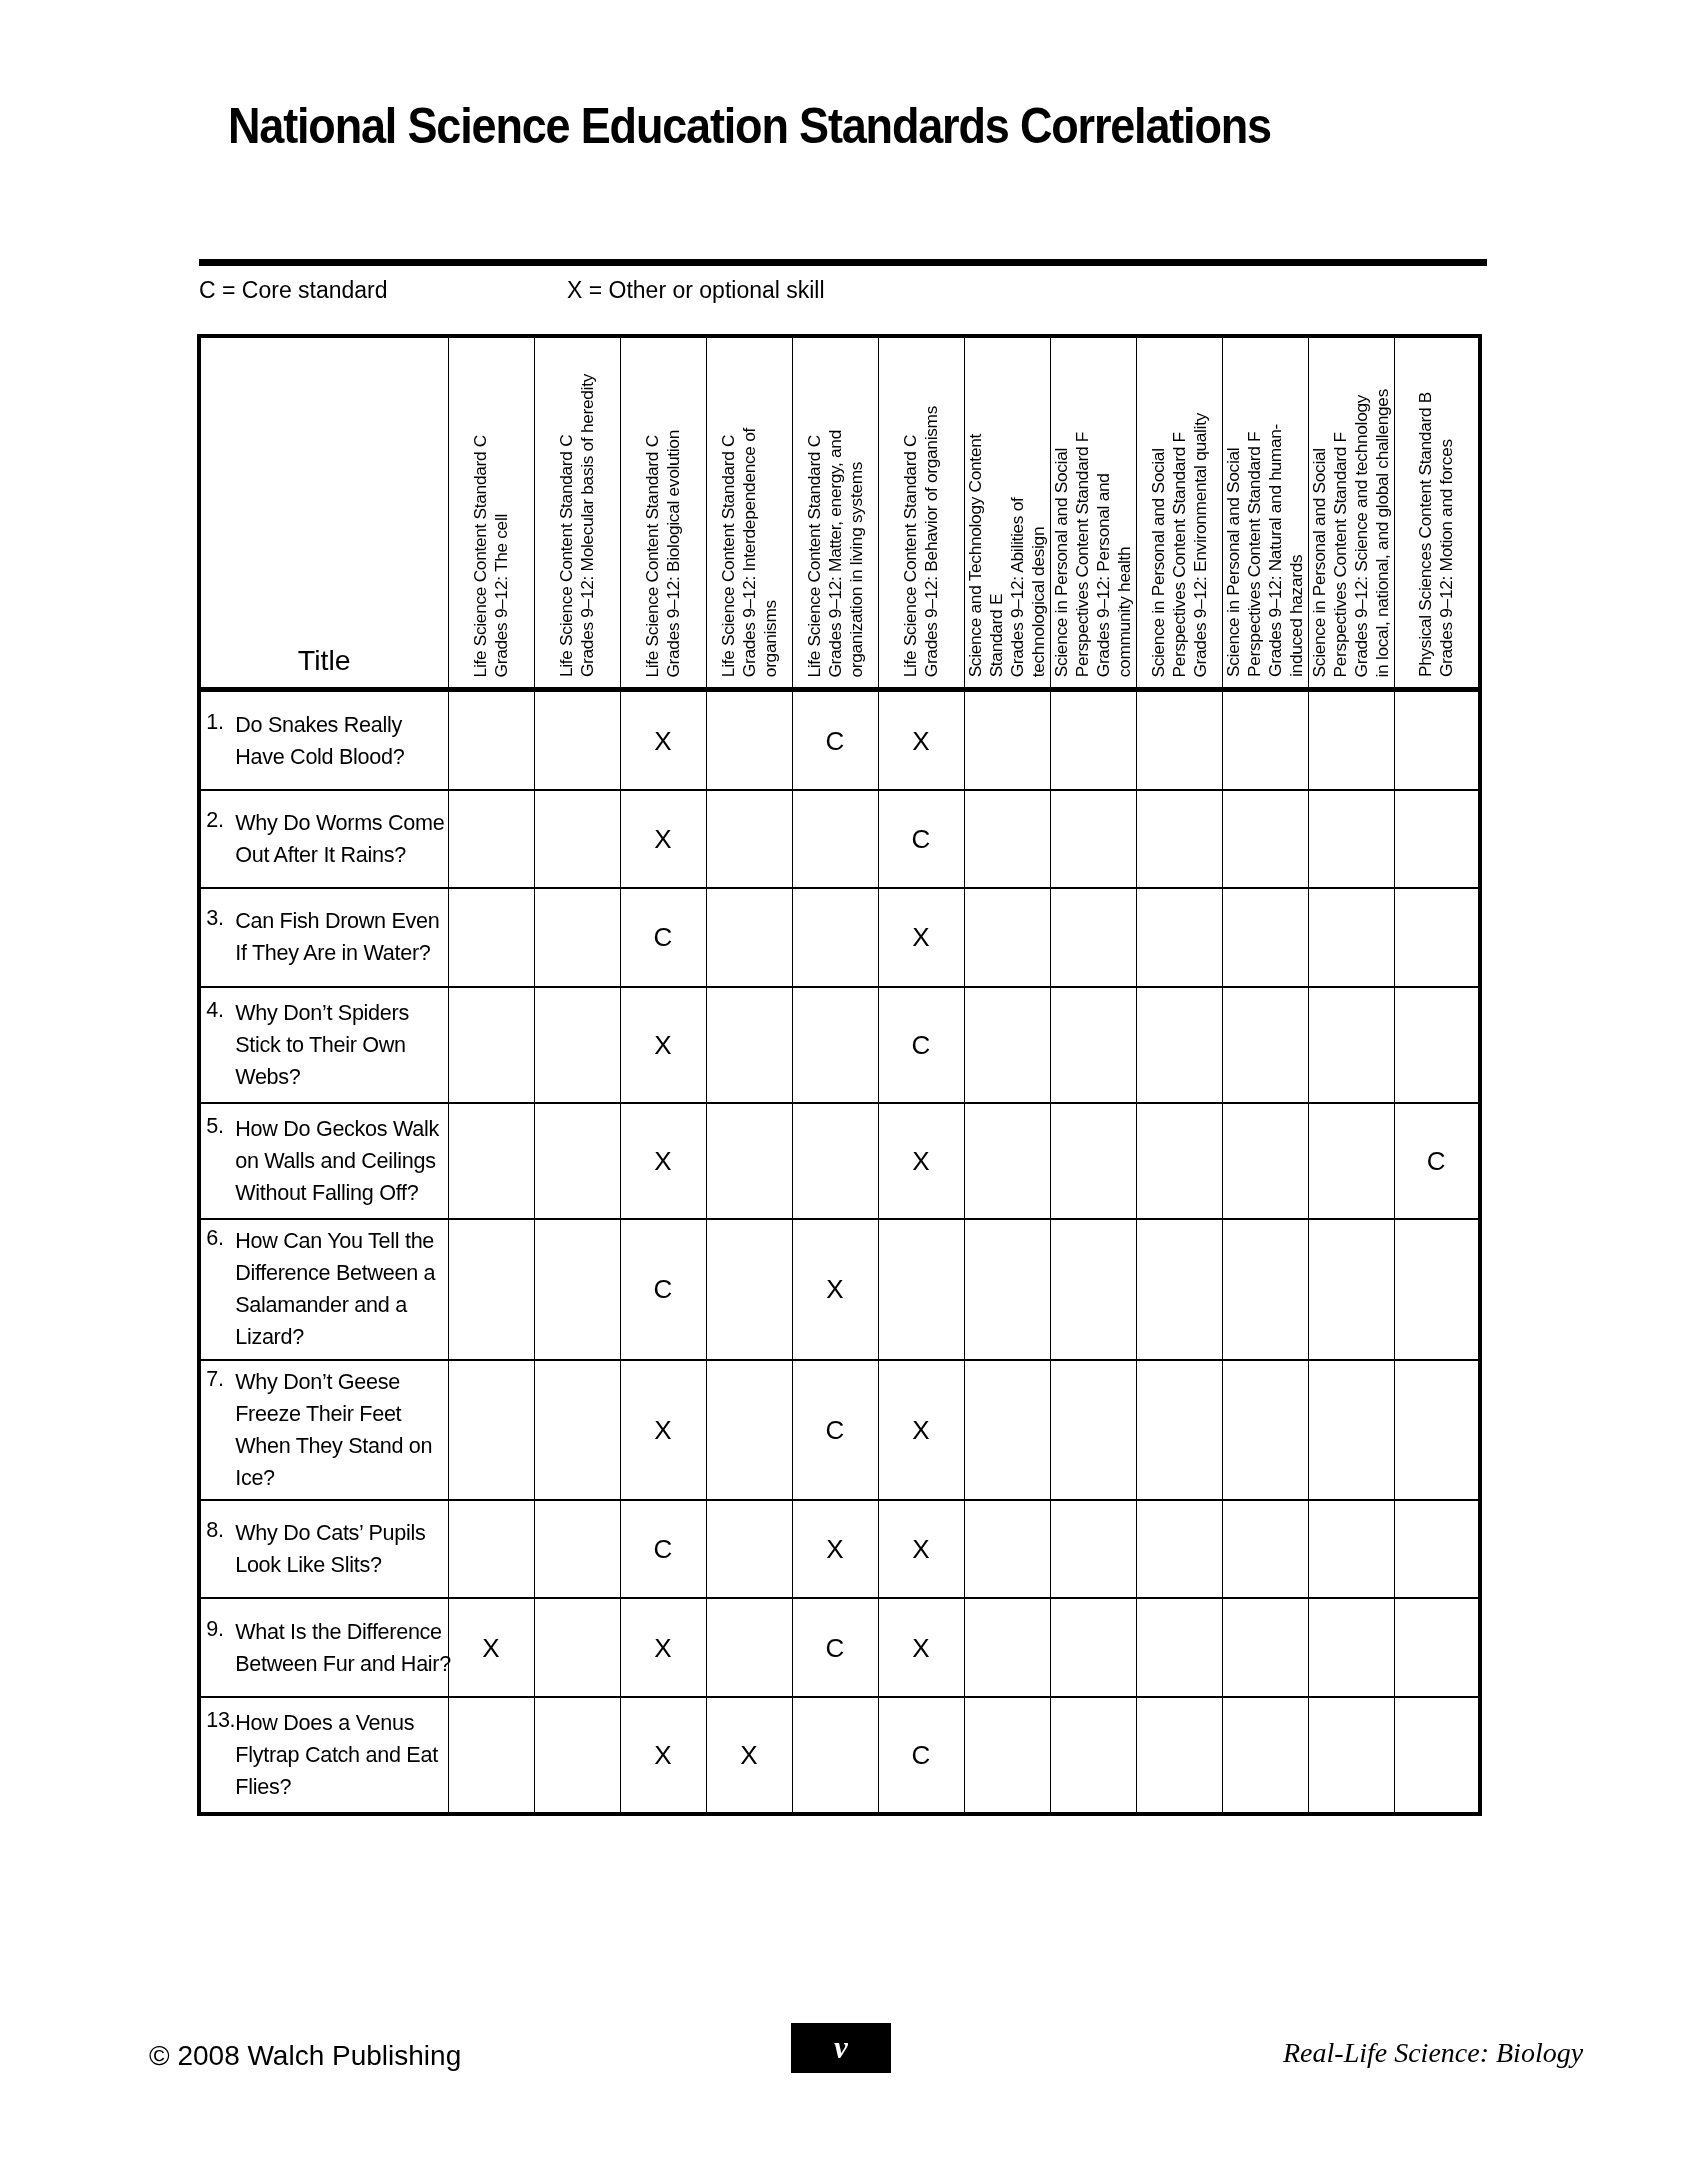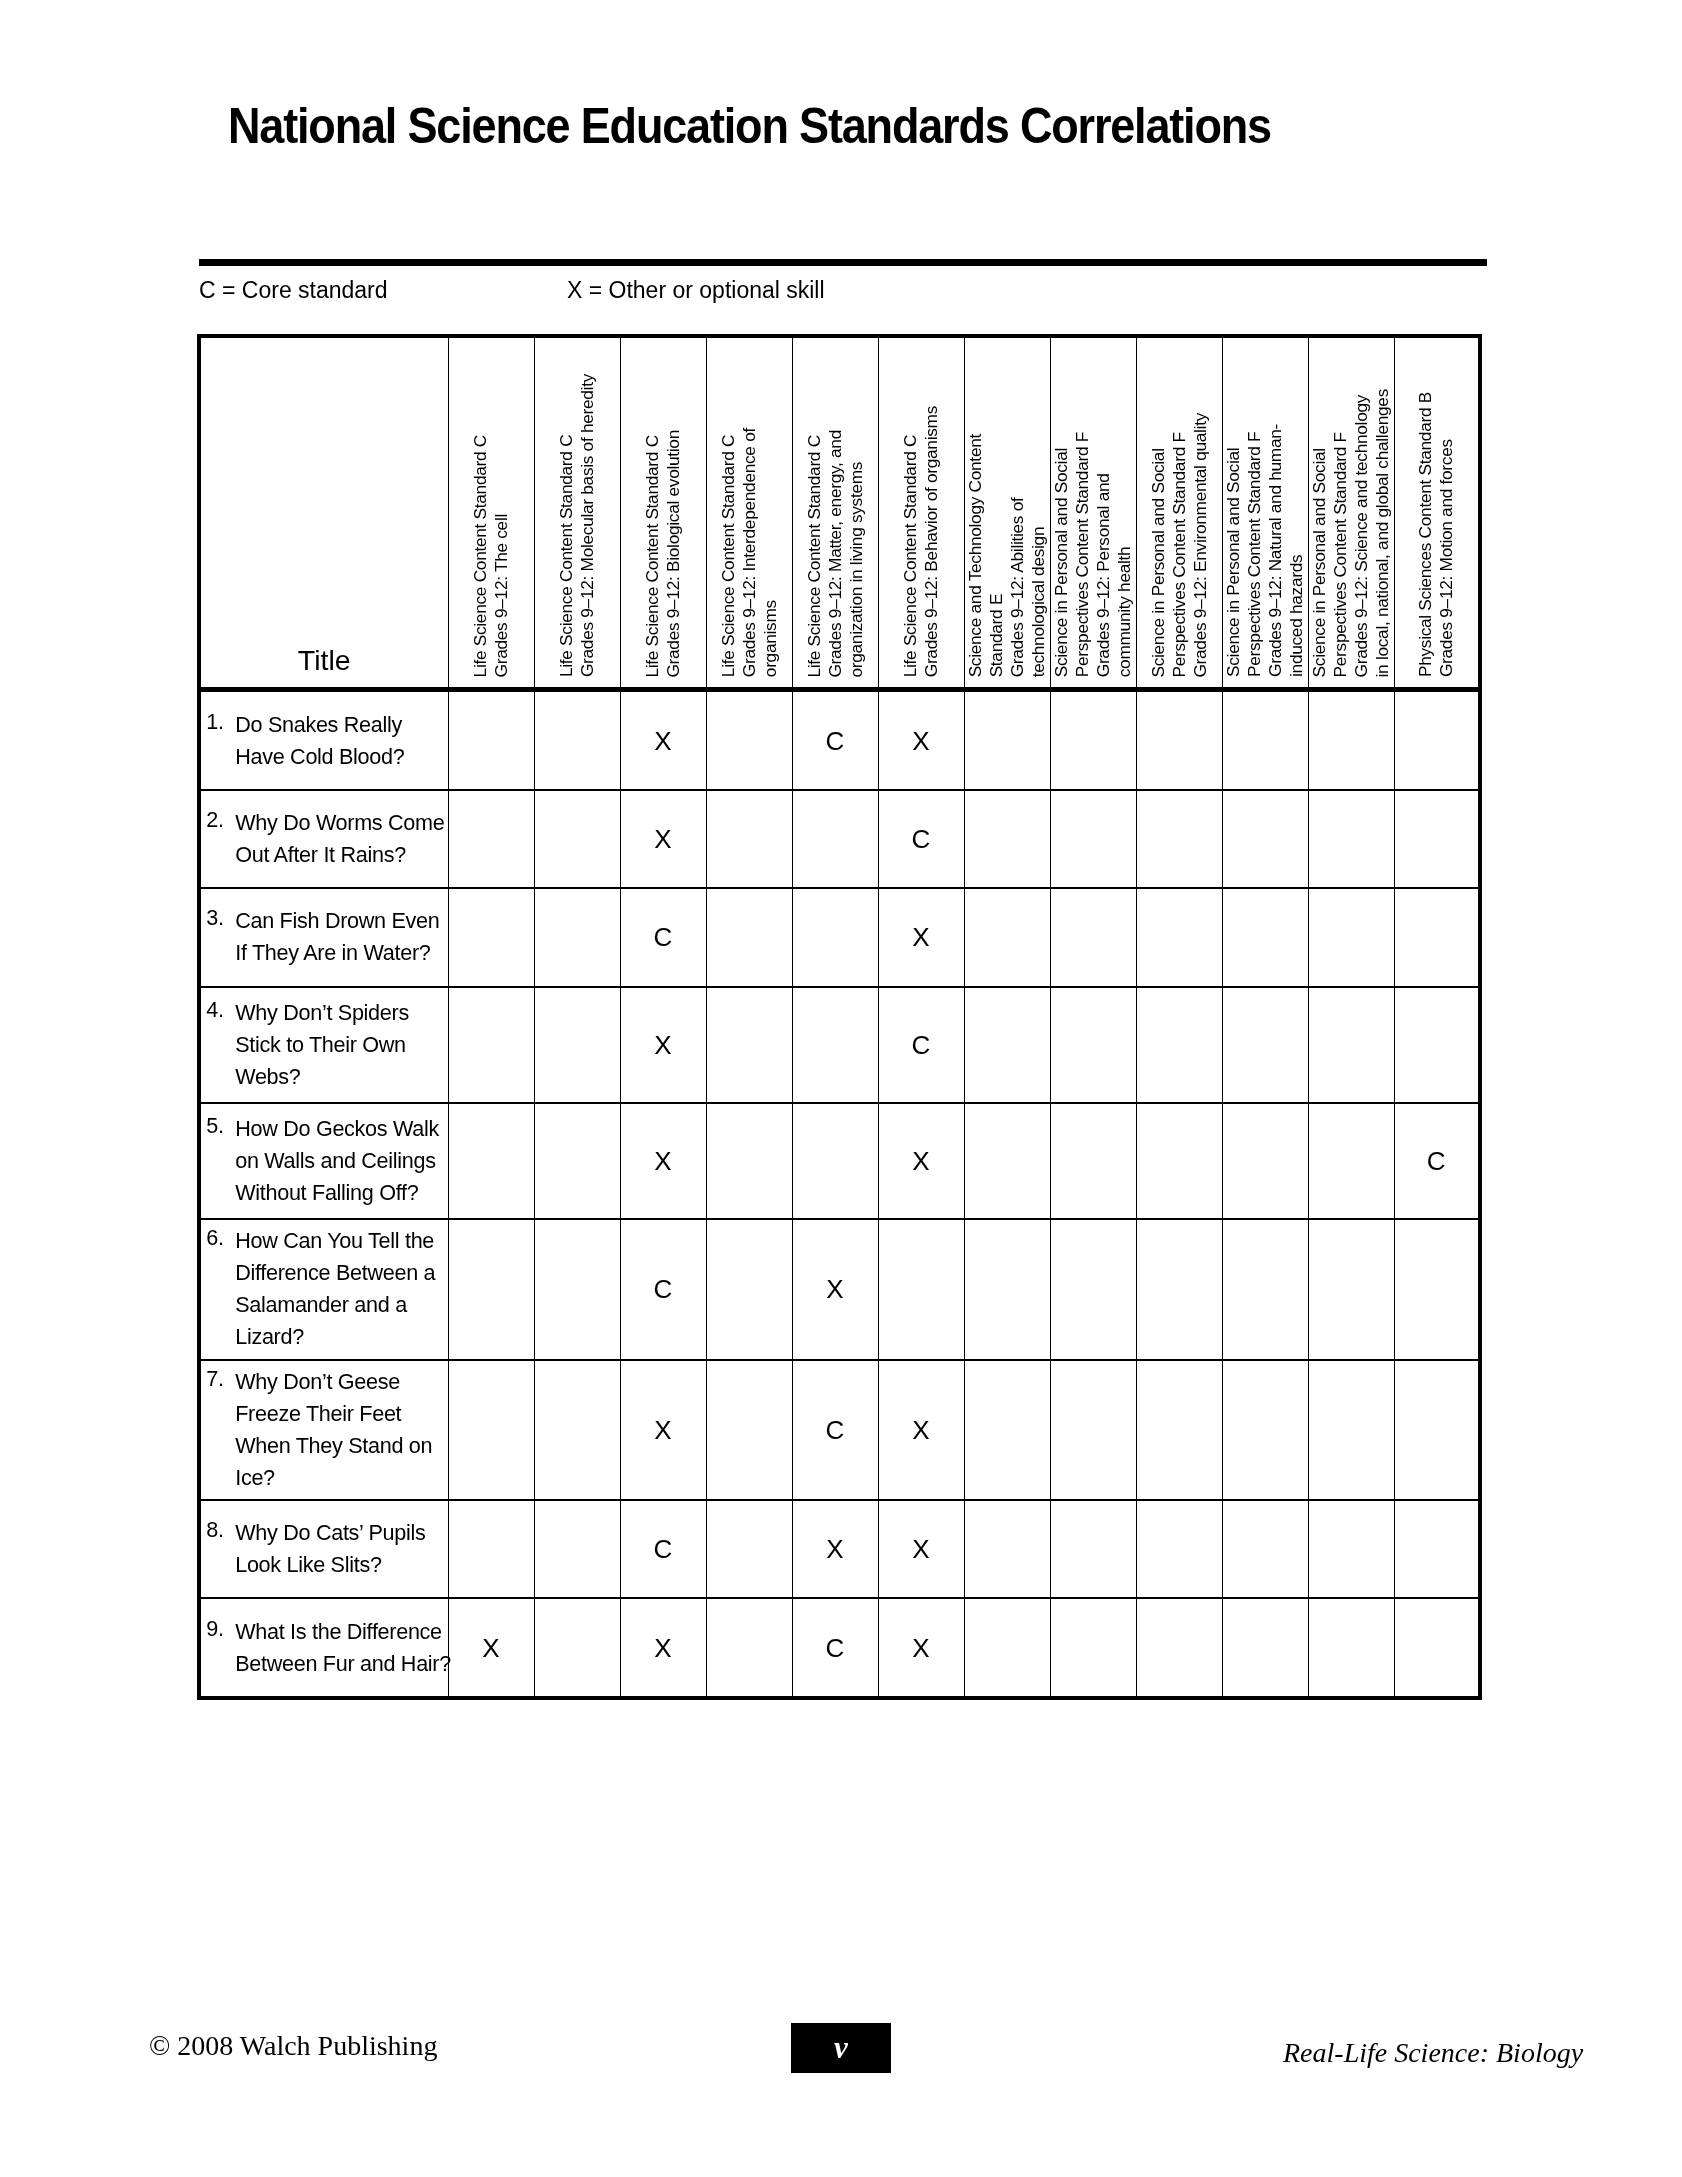--- a/index.html
+++ b/index.html
@@ -42,21 +42,21 @@
   tr.h2>td{height:86px}
   tr.h3>td{height:104px}
   tr.h4>td{height:119px}
   td.tc{vertical-align:middle;padding:5.2px 1.7px 5.2px 5.2px}
   .rt{display:flex;align-items:flex-start}
   .num{flex:0 0 auto;min-width:29px;font-size:21.6px;line-height:26px;letter-spacing:-0.3px}
   .txt{white-space:pre;font-size:21.6px;line-height:32px;letter-spacing:-0.3px}
   td.mk{vertical-align:middle;text-align:center;font-size:26px;line-height:1}
 
   .footer{position:absolute;left:0;top:2023px;width:1683px;height:55px}
-  .copyright{position:absolute;left:149px;top:7px;font-family:Liberation Serif, serif;font-size:28px}
+  .copyright{position:absolute;left:149px;top:17px;font-family:Liberation Sans, sans-serif;font-size:28px}
   .pagebox{
     position:absolute;left:791px;top:0;width:100px;height:50px;background:#000;
     display:flex;align-items:center;justify-content:center;
   }
   .pagenum{color:#fff;font-family:"Liberation Serif",serif;font-style:italic;font-weight:bold;font-size:31px}
   .book{position:absolute;left:1283px;top:14px;font-family:Liberation Serif, serif;font-style:italic;font-size:28px}
 </style>
 </head>
 <body>
 
@@ -289,20 +289,42 @@
       <td class="mk"></td>
       <td class="mk">C</td>
       <td class="mk">X</td>
       <td class="mk"></td>
       <td class="mk"></td>
       <td class="mk"></td>
       <td class="mk"></td>
       <td class="mk"></td>
       <td class="mk"></td>
     </tr>
+    <tr class="h3">
+      <td class="tc">
+          <div class="rt">
+            <span class="num">13.</span>
+            <span class="txt">How Does a Venus
+Flytrap Catch and Eat
+Flies?</span>
+          </div>
+        </td>
+      <td class="mk"></td>
+      <td class="mk"></td>
+      <td class="mk">X</td>
+      <td class="mk">X</td>
+      <td class="mk"></td>
+      <td class="mk">C</td>
+      <td class="mk"></td>
+      <td class="mk"></td>
+      <td class="mk"></td>
+      <td class="mk"></td>
+      <td class="mk"></td>
+      <td class="mk"></td>
+    </tr>
   </tbody>
 </table>
 
 <div class="footer">
   <span class="copyright">© 2008 Walch Publishing</span>
   <span class="pagebox">
       <span class="pagenum">v</span>
     </span>
   <span class="book">Real-Life Science: Biology</span>
 </div>

